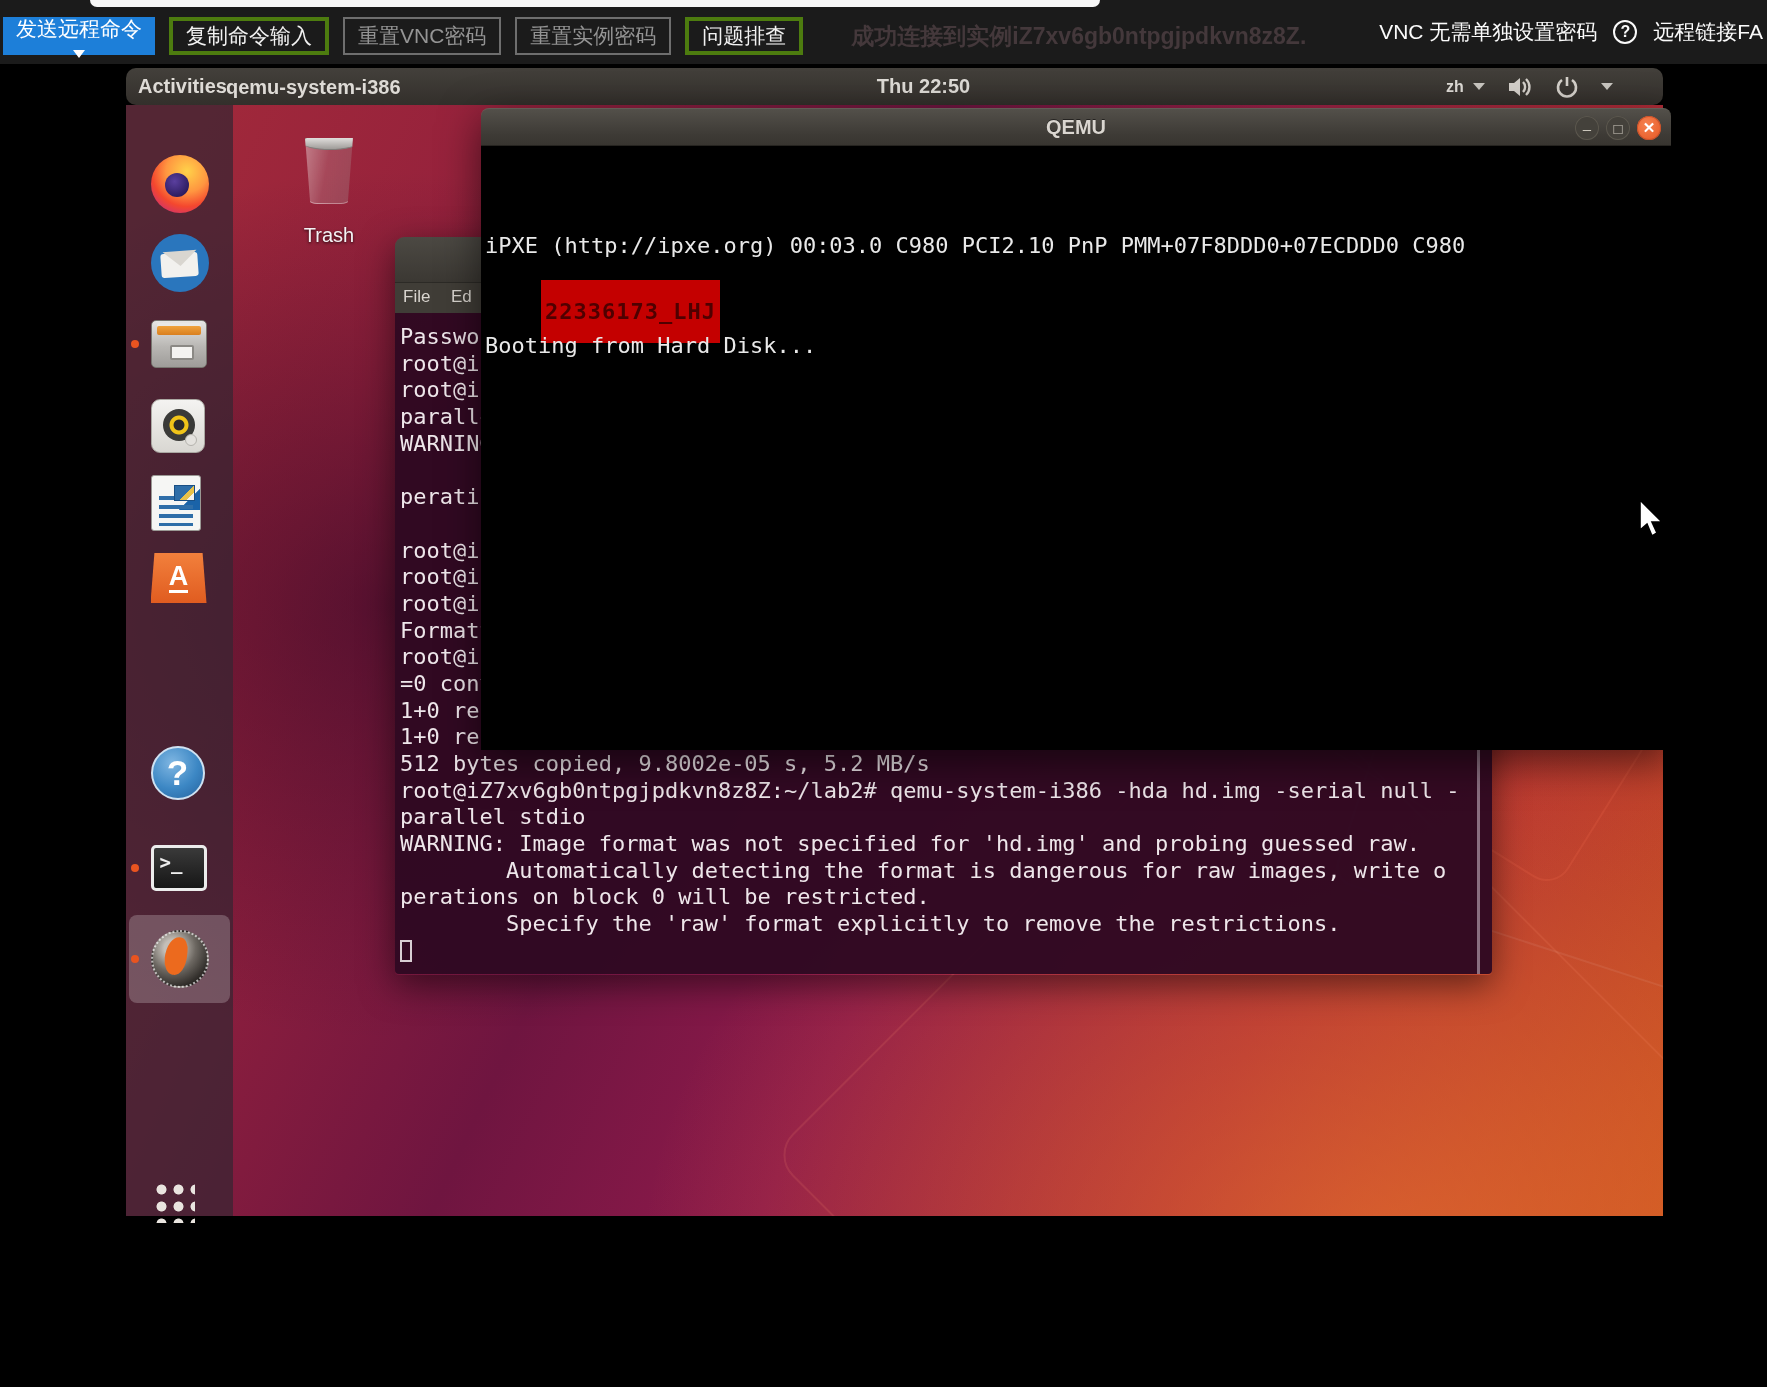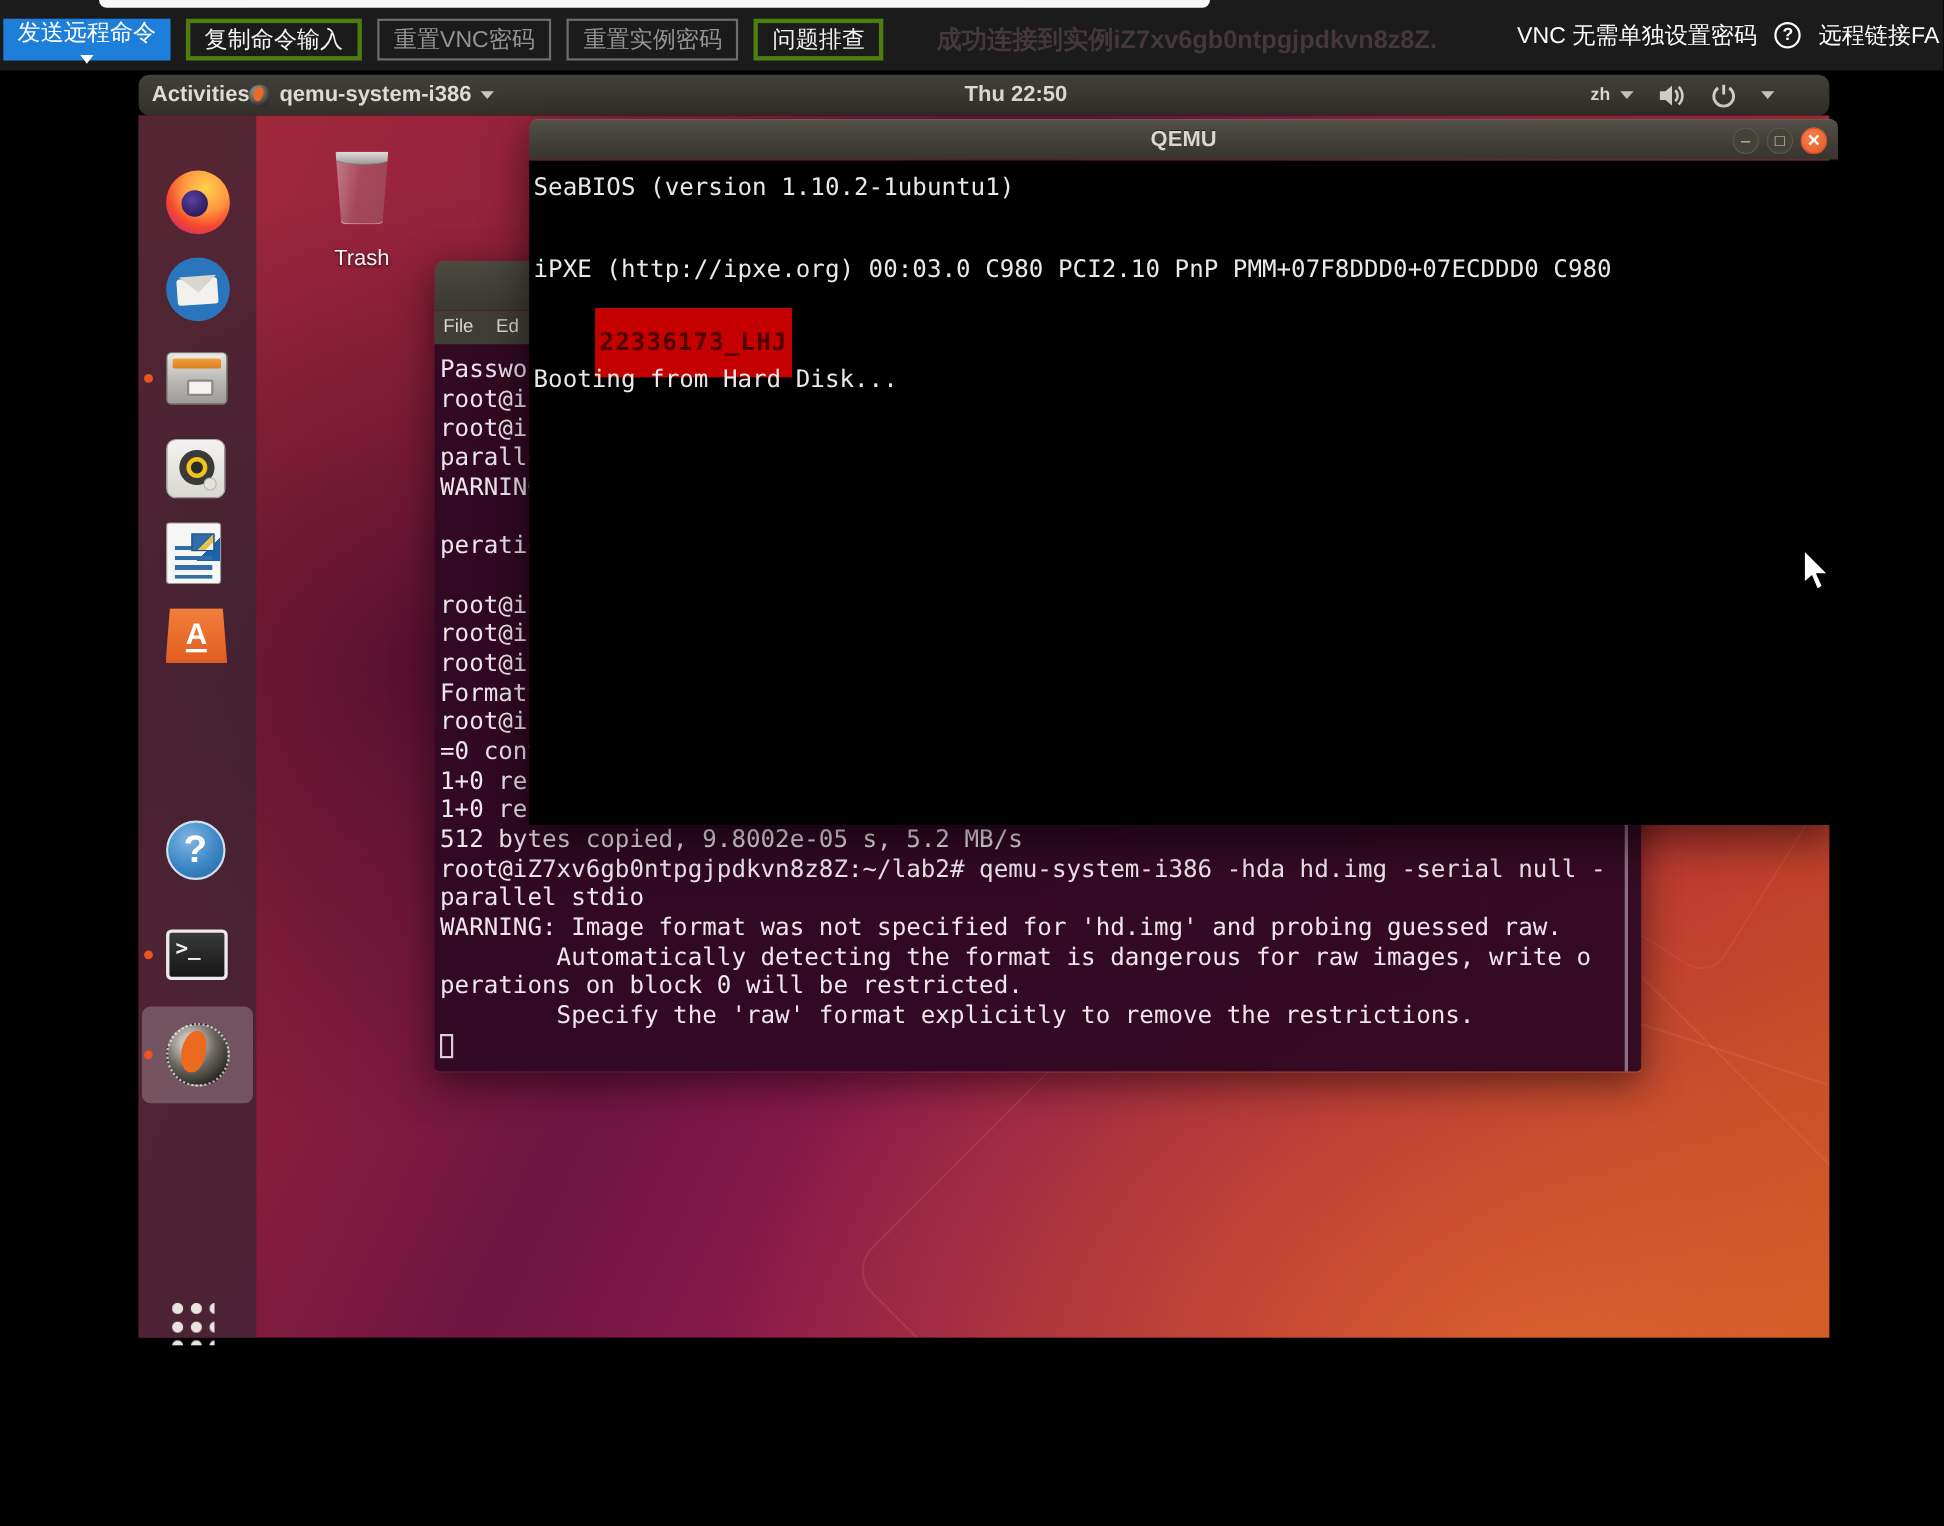--- a/index.html
+++ b/index.html
@@ -19,21 +19,21 @@
   .vnc-status { display:flex; align-items:center; margin-left:34px; font-size:23px; font-weight:bold; color:#44383b; white-space:nowrap; }
   .vnc-right { position:absolute; right:4px; top:0; height:64px; display:flex; align-items:center; gap:16px; color:#fbfbfb; font-size:21px; white-space:nowrap; }
   .q-circle { display:inline-flex; width:24px; height:24px; border:2px solid #fbfbfb; border-radius:50%; align-items:center; justify-content:center; font-size:16px; font-weight:bold; }
 
   
   .desktop { position:absolute; left:126px; top:68px; width:1537px; height:1148px; }
 
   .gnome-bar { position:absolute; left:0; top:0; width:1537px; height:37px;
     background:linear-gradient(#43403b,#332f2b); color:#dedbd6;border-radius:10px; }
   .gb-activities { position:absolute; left:12px; top:0; height:37px; display:flex; align-items:center; font-size:20px; font-weight:bold; }
-  .gb-app { position:absolute; left:100px; top:0; height:37px; display:flex; align-items:center; gap:8px; font-size:20px; font-weight:bold; }
+  .gb-app { position:absolute; left:100px; top:0; height:37px; display:flex; align-items:center; gap:8px; font-size:20px; font-weight:bold;flex-direction:column; }
   .gb-clock { position:absolute; left:50%; transform:translateX(-50%); top:0; height:37px; display:flex; align-items:center; font-size:20px; font-weight:bold;margin-left:29px; }
   .gb-right { position:absolute; left:1320px; top:0; height:37px; display:flex; align-items:center; gap:22px; }
   .gb-lang { font-size:16px; font-weight:bold; display:flex; align-items:center; gap:9px; }
   .gb-caret { width:0; height:0; border-left:6px solid transparent; border-right:6px solid transparent; border-top:7px solid #c9c6c0; }
   .mini-bird { width:20px; height:20px; border-radius:50%; background:radial-gradient(circle at 38% 32%, #8b857d 0 20%, #4c4844 55%, #1e1c1a 85%); position:relative; overflow:hidden; }
   .mini-bird::after { content:""; position:absolute; left:5px; top:2px; width:8px; height:13px; background:#ec6a1e; border-radius:60% 40% 55% 45%; transform:rotate(8deg); }
 
   
   .wallpaper { position:absolute; left:0; top:37px; width:1537px; height:1111px; overflow:hidden;
     background:
@@ -268,21 +268,20 @@
     <div class="qemu">
       <div class="q-titlebar">
         <span class="q-title">QEMU</span>
         <div class="q-controls">
           <div class="q-btn dim">–</div>
           <div class="q-btn dim">□</div>
           <div class="q-btn close">✕</div>
         </div>
       </div>
       <div class="q-content">
-        <div class="q-line" style="top:12px">SeaBIOS (version 1.10.2-1ubuntu1)</div>
         <div class="q-line" style="top:87px">iPXE (http://ipxe.org) 00:03.0 C980 PCI2.10 PnP PMM+07F8DDD0+07ECDDD0 C980</div>
         <div class="q-highlight">22336173_LHJ</div>
         <div class="q-line" style="top:187px">Booting from Hard Disk...</div>
       </div>
     </div>
 
   </div>
 
   <svg class="mouse" width="30" height="42" viewBox="0 0 30 42">
     <polygon points="2,2 2,32 9,26 14,38 19,35 14,24 24,24" fill="#ffffff" stroke="#000000" stroke-width="1.6"></polygon>

